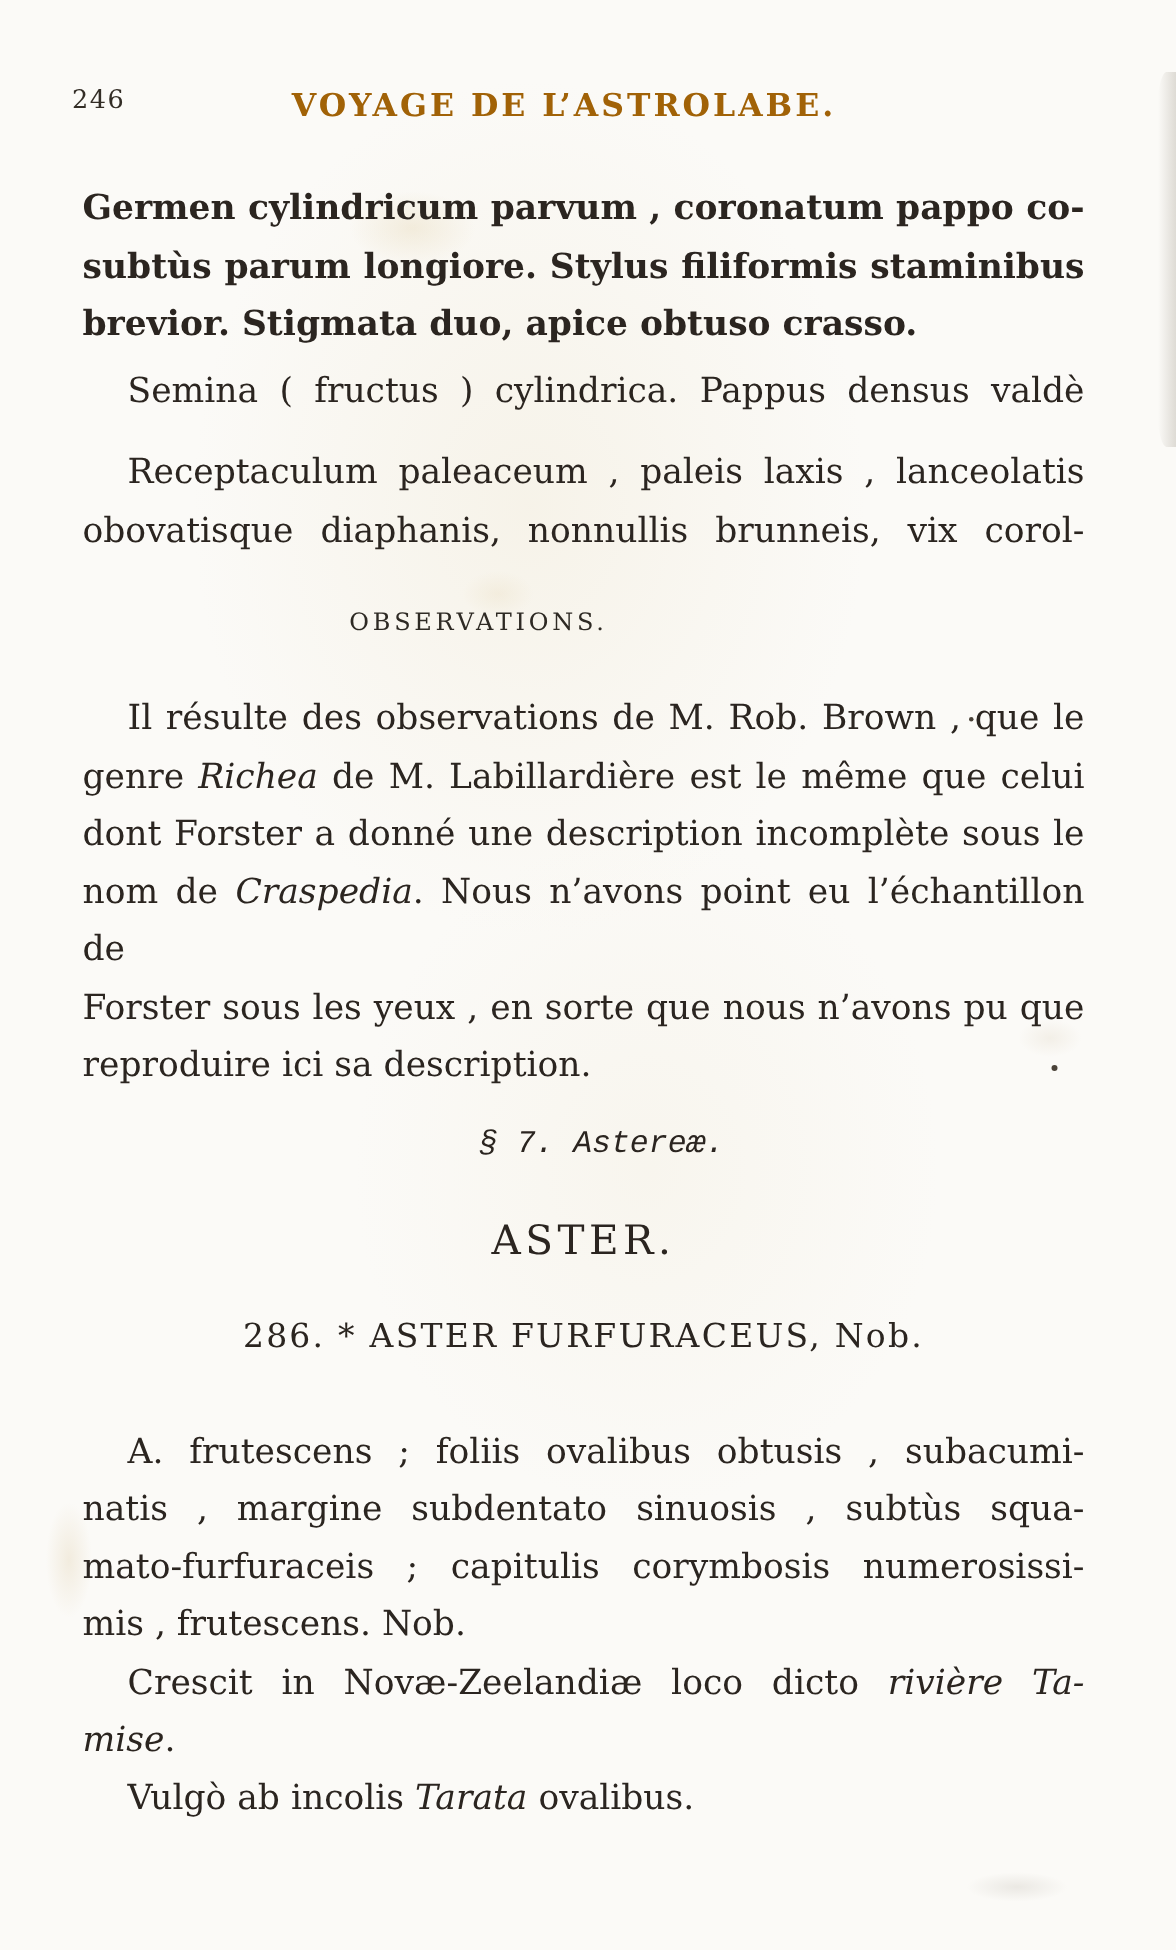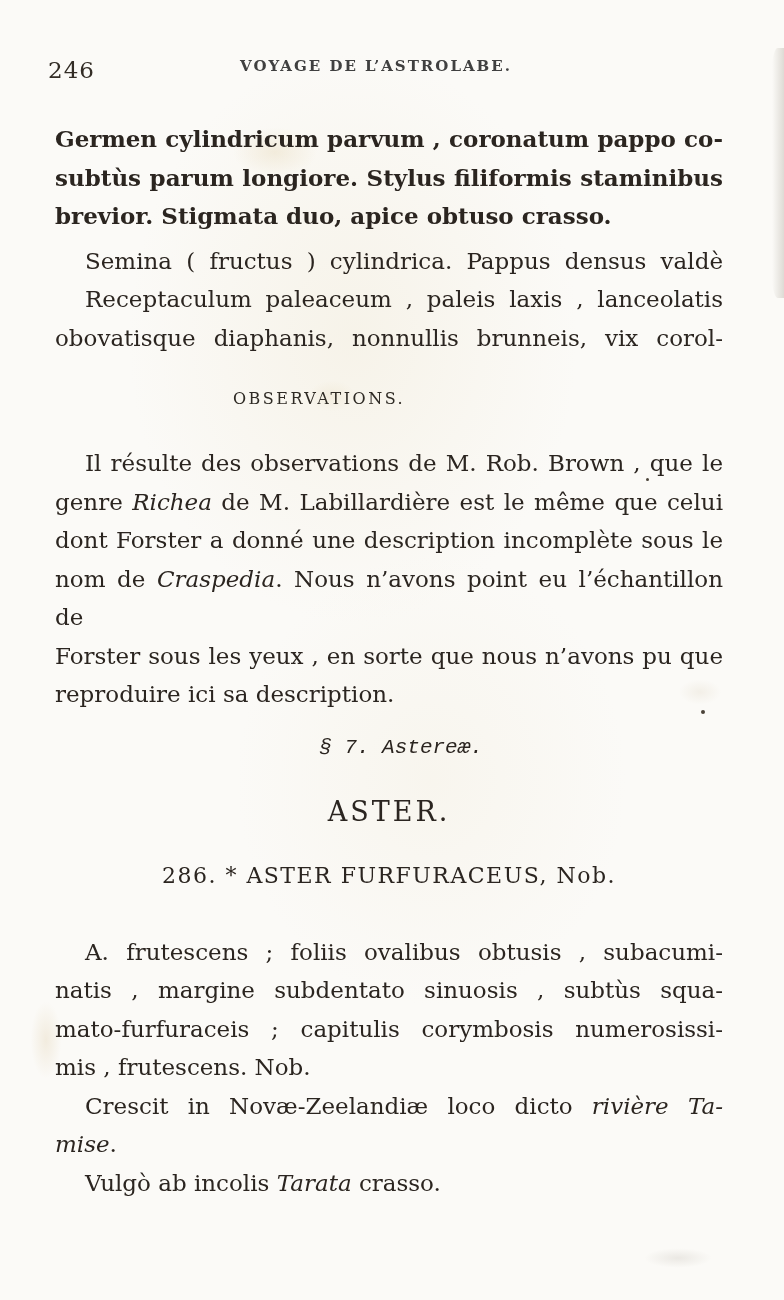--- a/index.html
+++ b/index.html
@@ -53,34 +53,34 @@
     position: absolute;
     top: 57px;
     left: 0;
     right: 0;
     height: 30px;
   }
   .page-number {
     position: absolute;
     left: 48px;
     top: 0;
-    font-size: 23px;
+    font-size: 17px;
     letter-spacing: 1px;
     color: #332d26;
   }
   .running-title {
     position: absolute;
     left: 376px;
     top: 0;
     transform: translateX(-50%);
-    font-size: 15px;
+    font-size: 21px;
     font-weight: bold;
     letter-spacing: 2px;
     white-space: nowrap;
-    color: #404040;
+    color: #a16207;
   }
 
   
   .text-block {
     position: absolute;
     left: 55px;
     top: 120px;
     width: 668px;
     font-size: 23px;
     line-height: 38.5px;
@@ -112,21 +112,21 @@
     letter-spacing: 3px;
   }
   .heading_species {
     font-size: 22px;
     letter-spacing: 1.5px;
   }
 
   
   .b-para-germen        { margin-top: 0; font-weight: bold; }
   .b-para-semina        { margin-top: 6px; }
-  .b-para-receptaculum  { margin-top: 0; }
+  .b-para-receptaculum  { margin-top: 16px; }
   .b-observations-heading { margin-top: 32px; line-height: 20px; }
   .b-para-observations  { margin-top: 35px; }
   .b-section-heading    { margin-top: 19px; line-height: 30px; }
   .b-genus-heading      { margin-top: 32px; line-height: 34px; }
   .b-species-heading    { margin-top: 32px; line-height: 30px; }
   .b-para-diagnosis     { margin-top: 42px; }
   .b-para-crescit       { margin-top: 0; }
   .b-para-vulgo         { margin-top: 0; }
 </style>
 </head>
@@ -171,15 +171,15 @@
       <div class="line just indent"><span>A. frutescens ; foliis ovalibus obtusis , subacumi-</span></div>
       <div class="line just"><span>natis , margine subdentato sinuosis , subtùs squa-</span></div>
       <div class="line just"><span>mato-furfuraceis ; capitulis corymbosis numerosissi-</span></div>
       <div class="line last"><span>mis , frutescens. Nob.</span></div>
     </div>
     <div class="block paragraph b-para-crescit">
       <div class="line just indent"><span>Crescit in Novæ-Zeelandiæ loco dicto </span><i>rivière Ta-</i></div>
       <div class="line last"><i>mise</i><span>.</span></div>
     </div>
     <div class="block paragraph b-para-vulgo">
-      <div class="line last indent"><span>Vulgò ab incolis </span><i>Tarata</i><span> crasso.</span></div>
+      <div class="line last indent"><span>Vulgò ab incolis </span><i>Tarata</i><span> ovalibus.</span></div>
     </div>
   </div>
 
 </body></html>

